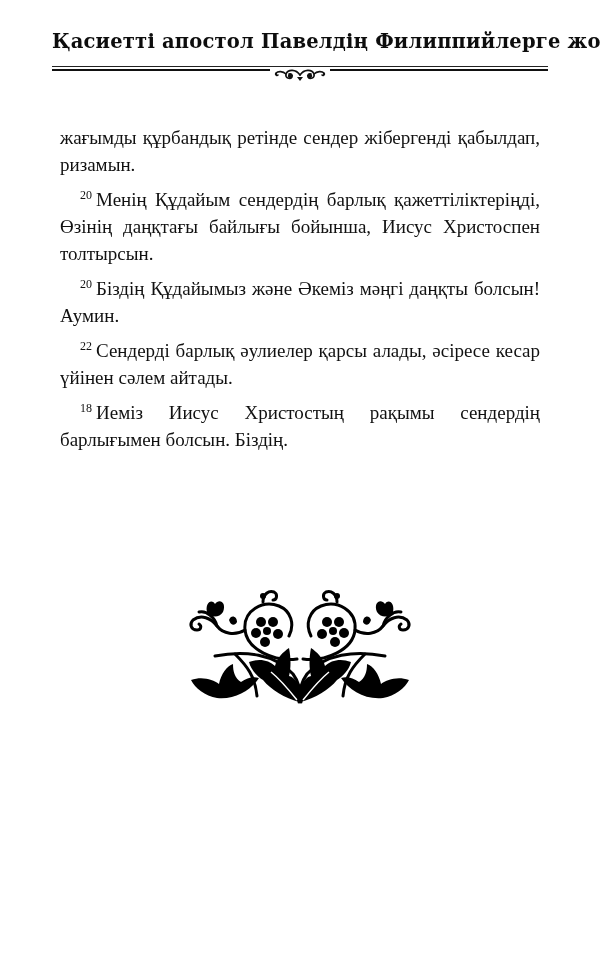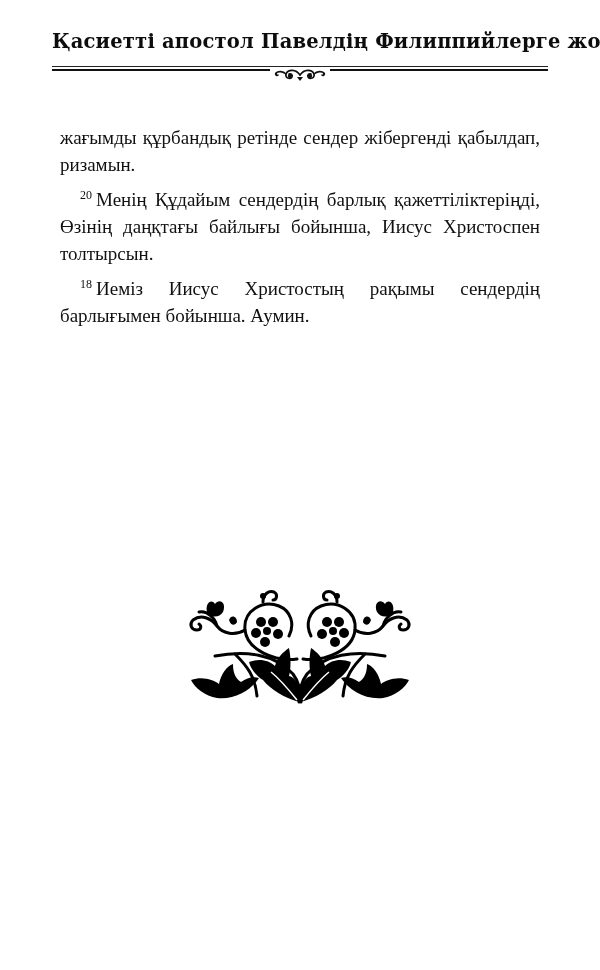--- a/index.html
+++ b/index.html
@@ -113,24 +113,26 @@
       </g>
     </svg>
   </div>
 </div>
 
 <div class="body-text">
   <p class="cont">жағымды құрбандық ретінде сендер жібергенді қабылдап, ризамын.</p>
 
   <p class="verse"><span class="verse-num">20</span><span>Менің Құдайым сендердің барлық қажеттіліктеріңді, Өзінің даңқтағы байлығы бойынша, Иисус Христоспен толтырсын.</span></p>
 
+  <p class="verse"><span class="verse-num">20</span><span>Біздің Құдайымыз және Әкеміз мәңгі даңқты болсын! Аумин.</span></p>
 
 
+  <p class="verse"><span class="verse-num">22</span><span>Сендерді барлық әулиелер қарсы алады, әсіресе кесар үйінен сәлем айтады.</span></p>
 
-  <p class="verse"><span class="verse-num">18</span><span>Иеміз Иисус Христостың рақымы сендердің барлығымен бойынша. Аумин.</span></p>
+  <p class="verse"><span class="verse-num">18</span><span>Иеміз Иисус Христостың рақымы сендердің барлығымен болсын. Біздің.</span></p>
 </div>
 
 <div class="end-ornament">
   <svg width="230" height="125" viewBox="0 0 230 125">
 
     <g id="half">
       <g fill="none" stroke="#000" stroke-width="3" stroke-linecap="round">
 
         <path d="M112 75 C90 78, 62 66, 60 46 C58 26, 78 16, 94 22 C106 27, 110 40, 104 52"></path>
 

